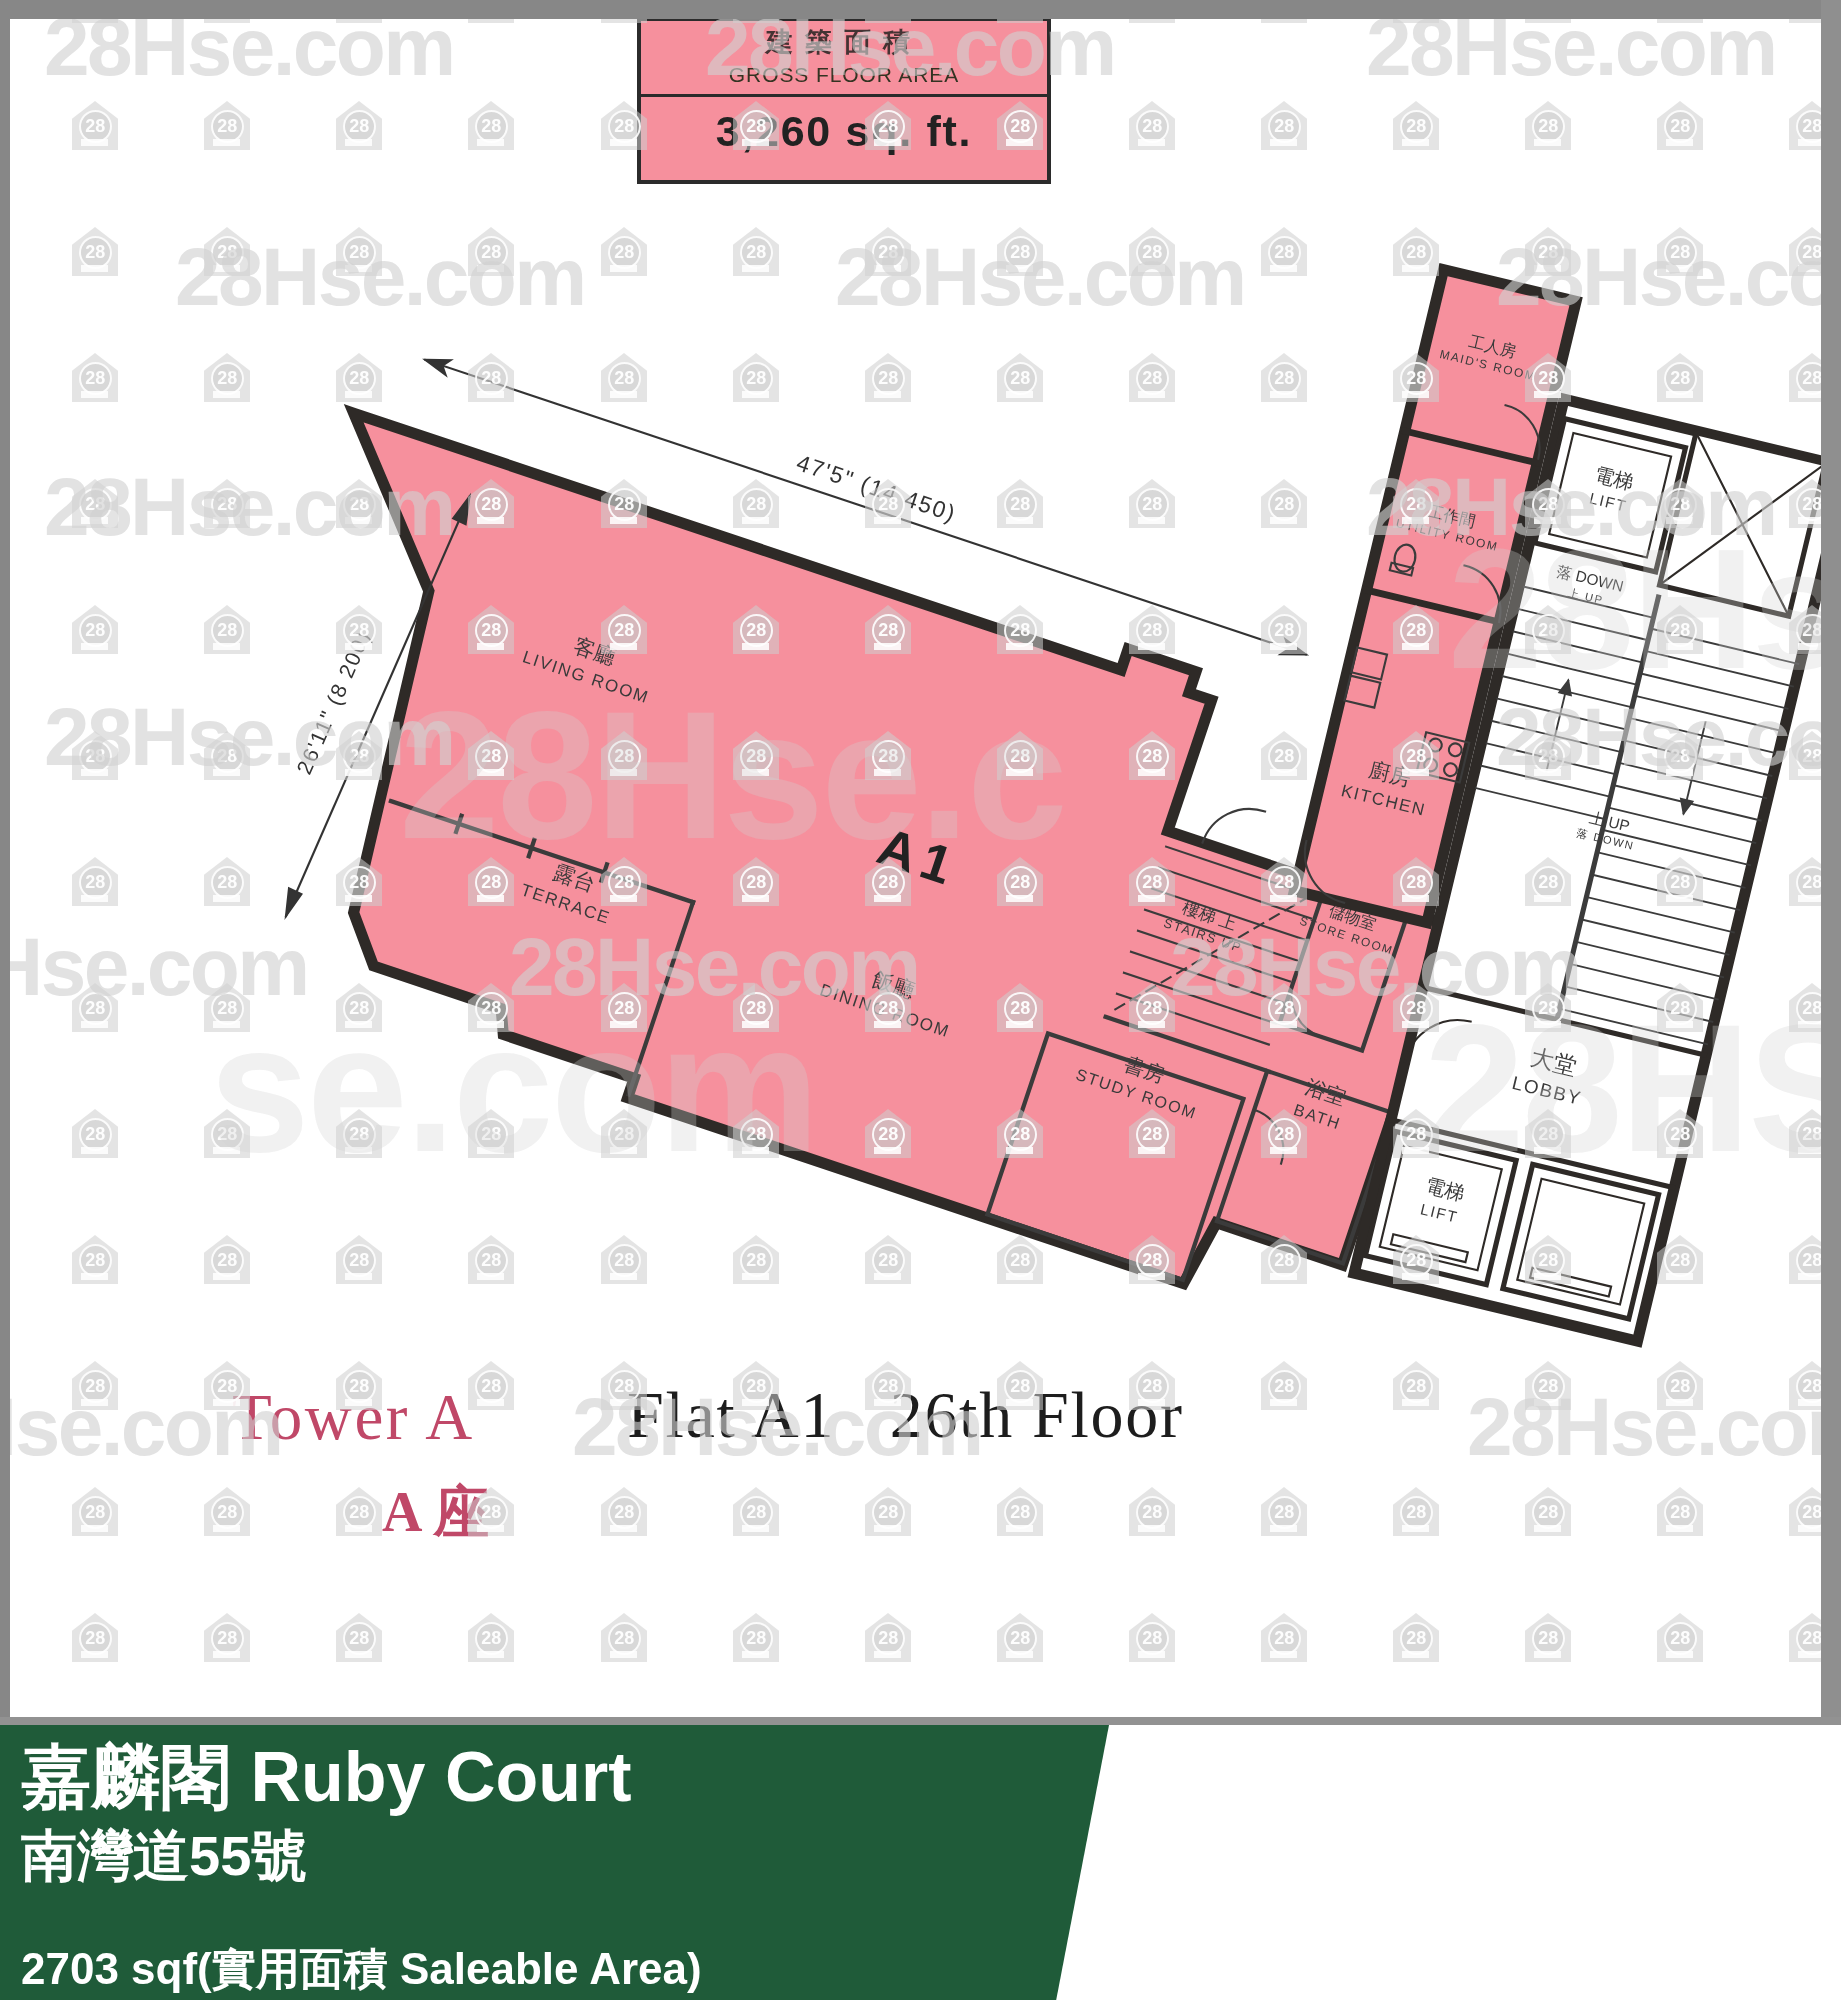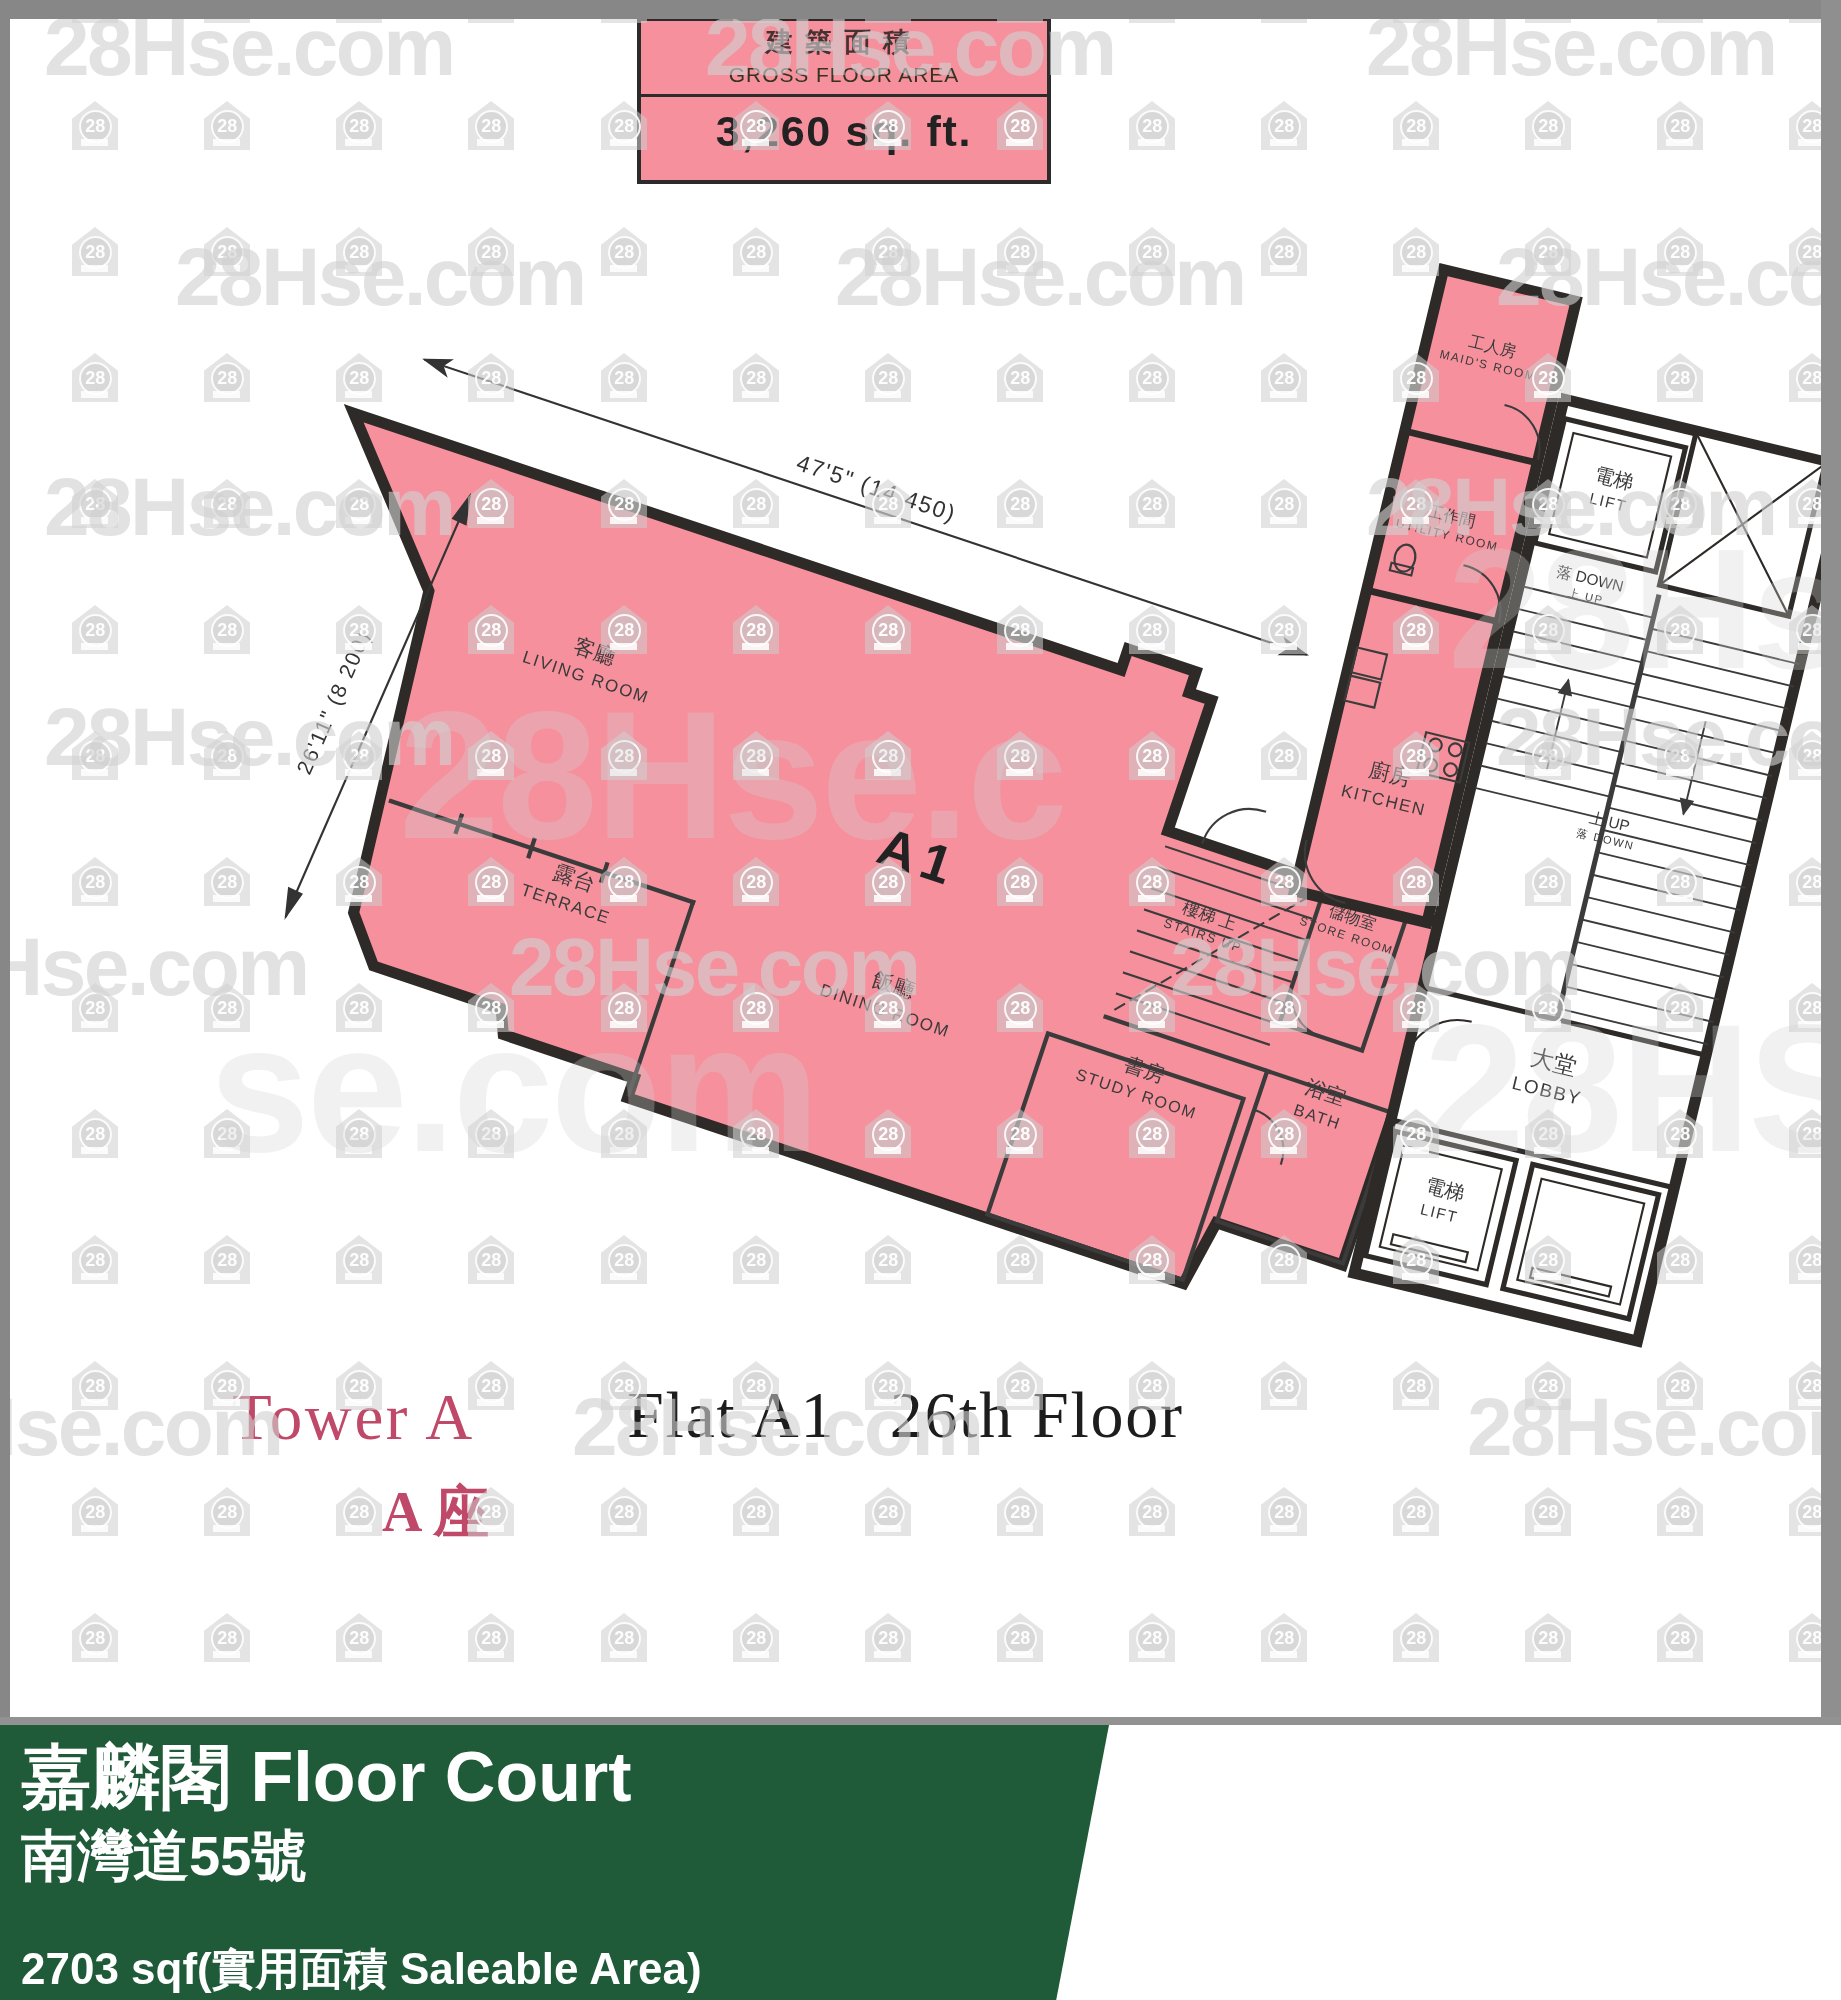--- a/index.html
+++ b/index.html
@@ -1249,19 +1249,19 @@
       <div class="wm-text" style="left: 1424px; top: 984px; font-size: 181px; opacity: 0.5;">28HS</div>
     </div>
 
   <div id="border-top" class="scan-border"></div>
   <div id="border-left" class="scan-border"></div>
   <div id="border-right" class="scan-border"></div>
   <div id="border-bottom" class="scan-border"></div>
 
   <div id="footer">
     <div id="footer-green"></div>
-    <div id="footer-building" class="footer-line">嘉麟閣 Floor Court</div>
+    <div id="footer-building" class="footer-line">嘉麟閣 Ruby Court</div>
     <div id="footer-address" class="footer-line">南灣道55號</div>
     <div id="footer-area" class="footer-line">2703 sqf(實用面積 Saleable Area)</div>
 
   </div>
 </div>
 
 
 </body></html>

